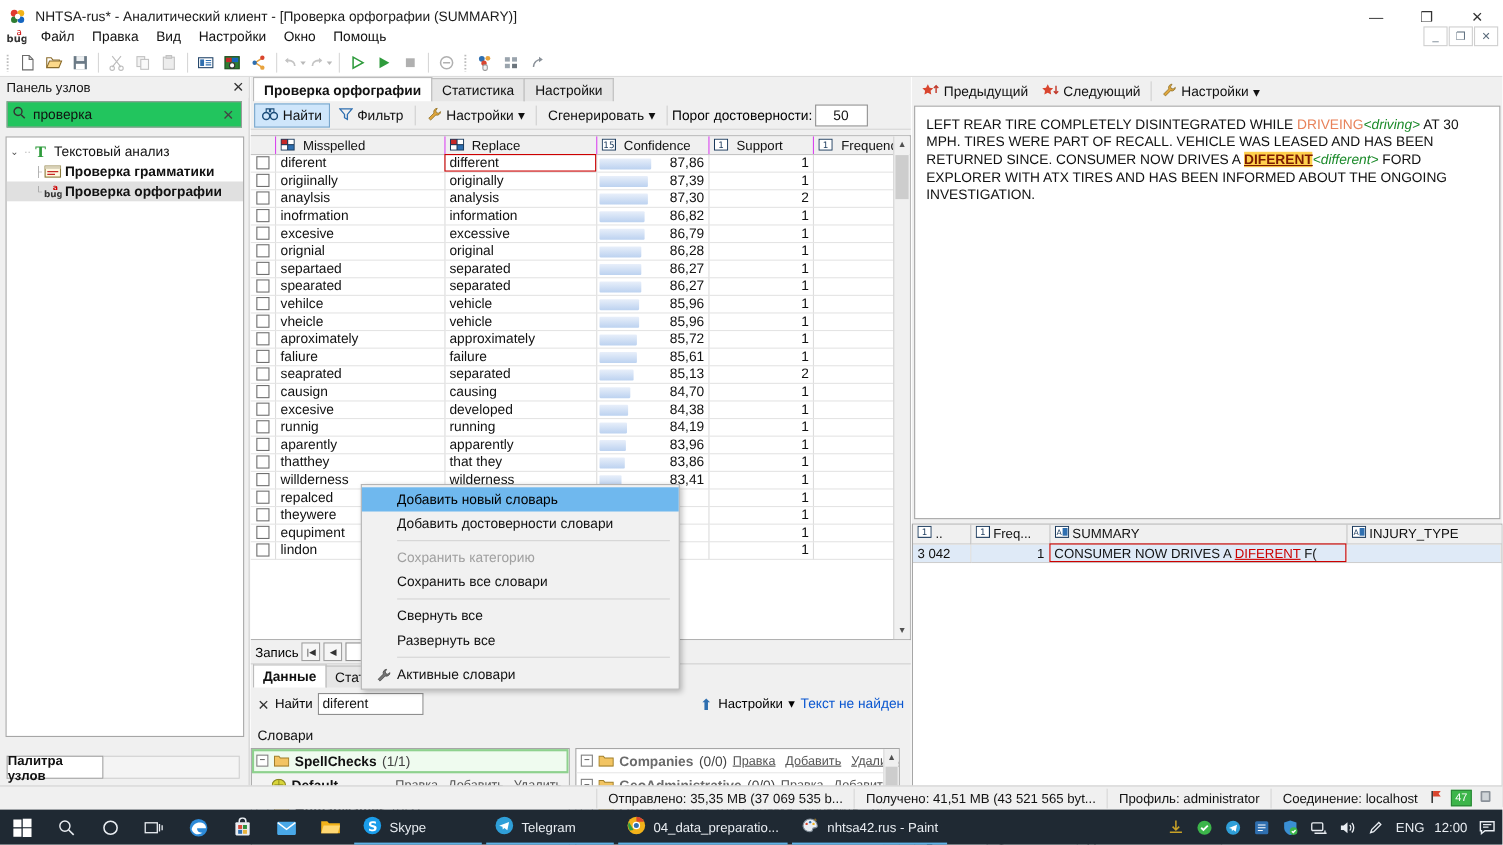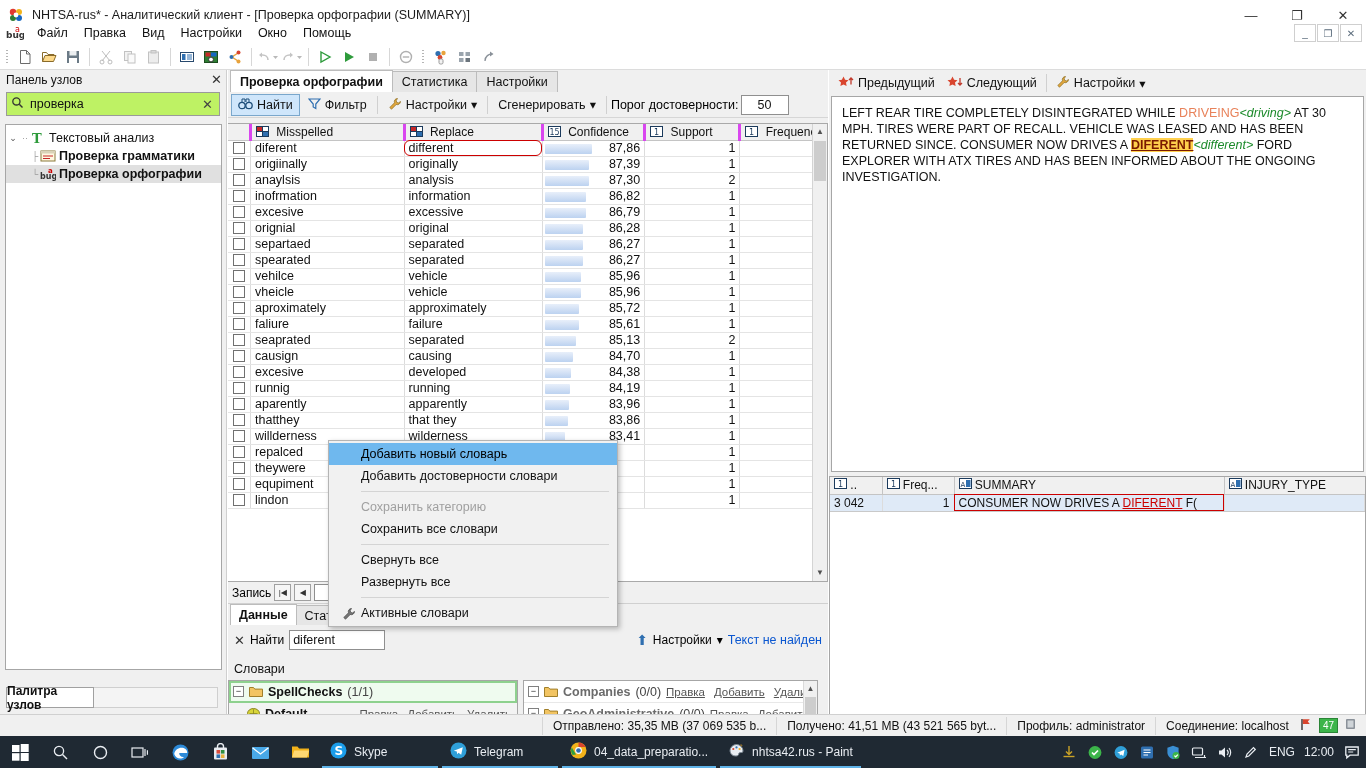--- a/index.html
+++ b/index.html
@@ -70,21 +70,21 @@
   .leftdock {
     position: absolute; top: 70px; left: 0; width: 227px; height: 644px;
     background: #f0f0f0; border-right: 1px solid #cfcfcf;
   }
   .dock-hdr {
     height: 19px; display: flex; align-items: center; justify-content: space-between;
     padding: 0 4px 0 6px; font-size: 12px; color: #111; background: #f0f0f0;
   }
   .dock-hdr .x { font-size: 13px; color: #333; cursor: pointer; }
   .searchbox {
-    margin: 3px 6px 4px 6px; height: 24px; background: #bef264; border: 1px solid #9a9a9a;
+    margin: 3px 6px 4px 6px; height: 24px; background: #22c55e; border: 1px solid #9a9a9a;
     display: flex; align-items: center; padding: 0 4px; gap: 4px;
   }
   .searchbox input {
     border: 0; outline: 0; flex: 1; font-size: 12.5px; font-family: inherit; color: #111;
     background: transparent; min-width: 0;
   }
   .searchbox .clr { color: #444; font-size: 13px; cursor: pointer; padding: 0 2px; }
   .treepane {
     position: absolute; top: 54px; left: 5px; width: 217px; bottom: 44px;
     background: #fff; border: 1px solid #a6a6a6; overflow: hidden; padding-top: 4px;
@@ -134,39 +134,39 @@
     font-size: 12.5px; text-align: center; line-height: 18px; color: #111;
   }
 
   
   .grid-wrap {
     position: absolute; top: 53px; left: 0; width: 600px; height: 459px;
     background: #fff; border: 1px solid #a9a9a9; border-left: 0;
   }
   table.grid { border-collapse: collapse; width: 100%; table-layout: fixed; }
   table.grid th {
-    height: 16px; background: #f0f0f0; border-right: 3px solid #d946ef;
+    height: 16px; background: #f0f0f0; border-right: 1px solid #d946ef;
     border-bottom: 1px solid #c4c4c4; font-weight: normal; font-size: 12px; color: #111;
     padding: 0 4px; text-align: left; white-space: nowrap;
   }
   table.grid th .hic { display: inline-block; width: 13px; height: 11px; vertical-align: -1px; margin-right: 4px; position: relative; }
   table.grid td {
     height: 16px; border-right: 1px solid #dcdcdc; border-bottom: 1px solid #e4e4e4;
     font-size: 12.5px; color: #111; padding: 0 4px; white-space: nowrap; overflow: hidden;
   }
   td.cb { width: 22px; text-align: center; padding: 0; }
   td.cb span { display: inline-block; width: 12px; height: 12px; border: 1px solid #707070; background: #fff; vertical-align: -2px; }
   td.num { text-align: right; }
   td.conf { position: relative; text-align: right; padding-right: 6px; }
   td.conf .bar {
     position: absolute; left: 2px; top: 3px; height: 10px;
     background: linear-gradient(#e8effa, #bcd2f0); border-radius: 1px;
   }
   td.conf .v { position: relative; }
-  tr.sel-cell td.replace-cell { outline: 1px solid #cc0000; outline-offset: -1px; border-radius: 6px; }
+  tr.sel-cell td.replace-cell { outline: 1px solid #cc0000; outline-offset: -1px; }
 
   .gscroll {
     position: absolute; right: 0; top: 0; width: 15px; height: 100%;
     background: #f0f0f0; border-left: 1px solid #d4d4d4;
   }
   .gscroll .ar { height: 16px; text-align: center; font-size: 8px; color: #505050; line-height: 16px; }
   .gscroll .thumb { position: absolute; top: 17px; left: 1px; width: 12px; height: 40px; background: #cdcdcd; }
 
   .recbar {
     position: absolute; top: 512px; left: 0; width: 600px; height: 22px;

